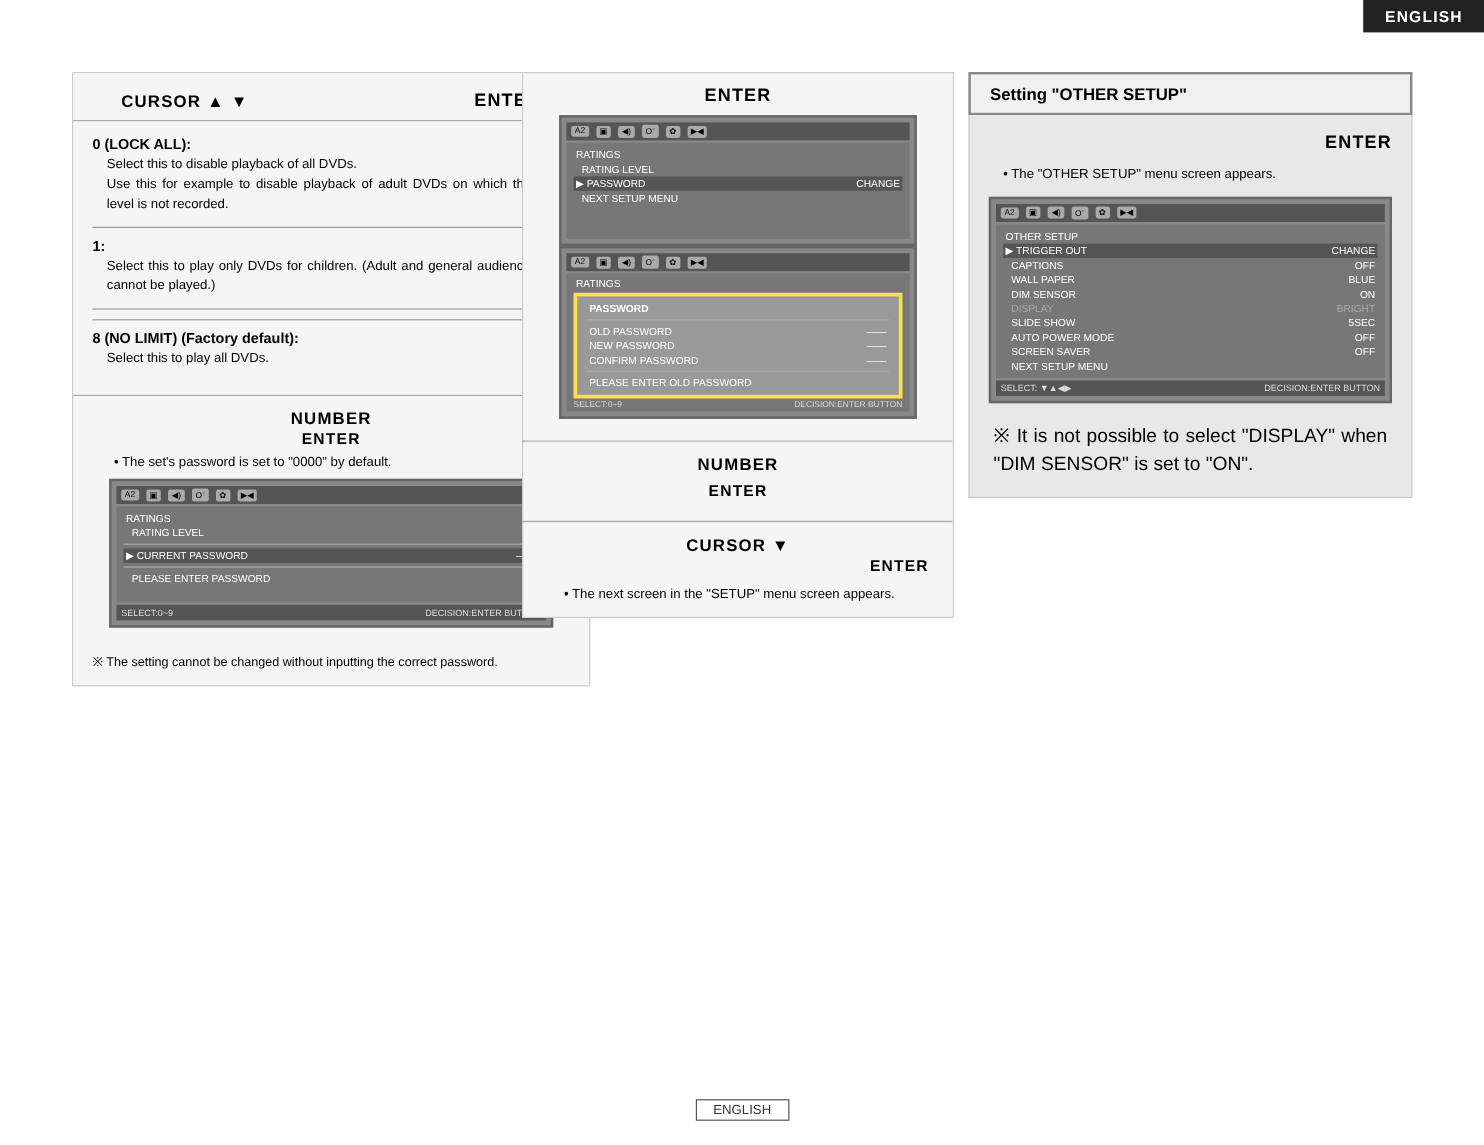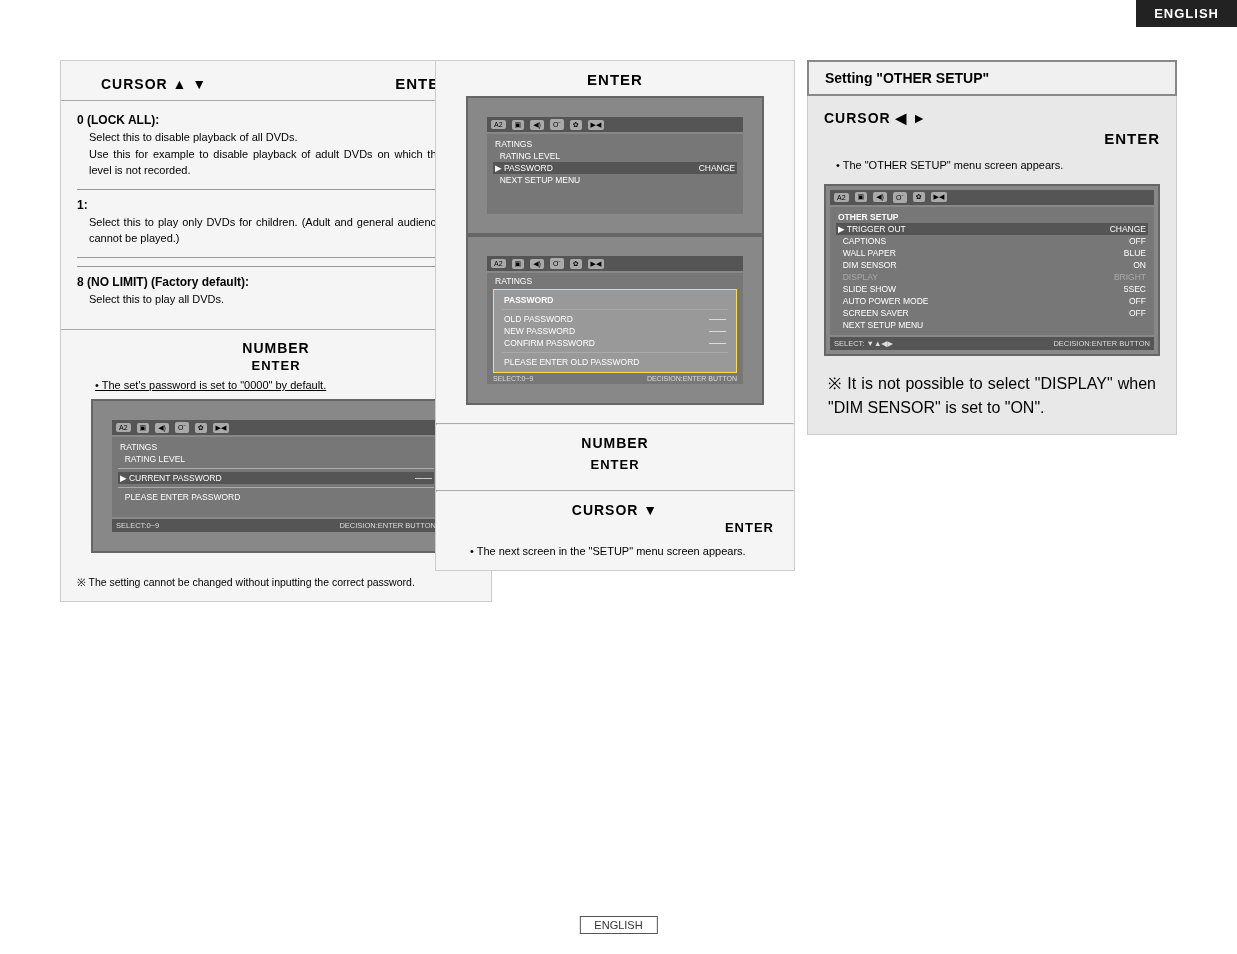--- a/index.html
+++ b/index.html
@@ -124,29 +124,28 @@
       text-align: center;
       letter-spacing: 1px;
       display: block;
       margin-bottom: 6px;
     }
 
     .password-note {
       font-size: 11px;
       padding-left: 14px;
       margin-bottom: 8px;
-      text-decoration: underline;
     }
 
     
     .screen-mockup {
       background: #888;
       border: 2px solid #666;
       margin: 6px 10px 10px 10px;
-      padding: 19px;
+      padding: 4px;
       font-size: 9px;
       color: #fff;
     }
 
     .screen-top-bar {
       background: #555;
       display: flex;
       align-items: center;
       padding: 2px 4px;
       gap: 6px;
@@ -481,21 +480,21 @@
           <span class="screen-icon">▣</span>
           <span class="screen-icon">◀)</span>
           <span class="screen-icon">O⁻</span>
           <span class="screen-icon">✿</span>
           <span class="screen-icon">▶◀</span>
         </div>
         <div class="screen-menu" style="padding: 2px 6px;">
           <div class="screen-menu-item">
               <span>RATINGS</span>
             </div>
-          <div style="background:#999; border:1px solid #fde047; padding:4px 8px; margin:2px 0;">
+          <div style="background:#999; border:3px solid #fde047; padding:4px 8px; margin:2px 0;">
             <div class="screen-menu-item" style="font-weight:bold;">
                 <span>PASSWORD</span>
               </div>
             <div class="screen-separator"></div>
             <div class="screen-menu-item">
                 <span>OLD PASSWORD</span>
                 <span>——</span>
               </div>
             <div class="screen-menu-item">
                 <span>NEW PASSWORD</span>
@@ -531,41 +530,34 @@
   <div class="cursor-down-section">
     <span class="cursor-down-label">CURSOR ▼</span>
     <span class="cursor-enter-mid">ENTER</span>
     <div class="next-screen-note">• The next screen in the "SETUP" menu screen appears.</div>
   </div>
 </div>
 
 <div class="right-panel">
   <div class="right-panel-title">Setting "OTHER SETUP"</div>
   <div class="right-panel-content">
-    <div class="right-cursor-row">
-      <span class="right-cursor-label">
-        <span>CURSOR</span>
-        <span> ◀</span>
-        <span> ►</span>
-      </span>
-    </div>
     <span class="right-enter-label">ENTER</span>
     <div class="right-note">• The "OTHER SETUP" menu screen appears.</div>
 
     <div class="other-setup-screen">
       <div class="screen-top-bar">
         <span class="screen-icon">A2</span>
         <span class="screen-icon">▣</span>
         <span class="screen-icon">◀)</span>
         <span class="screen-icon">O⁻</span>
         <span class="screen-icon">✿</span>
         <span class="screen-icon">▶◀</span>
       </div>
       <div class="other-setup-menu">
-        <div class="other-screen-item" style="font-weight:bold;">
+        <div class="other-screen-item" style="font-weight:normal;">
             <span>OTHER SETUP</span>
           </div>
         <div class="other-screen-item highlight">
           <span>▶ TRIGGER OUT</span>
             <span>CHANGE</span>
         </div>
         <div class="other-screen-item">
           <span>&nbsp;&nbsp;CAPTIONS</span>
             <span>OFF</span>
         </div>

